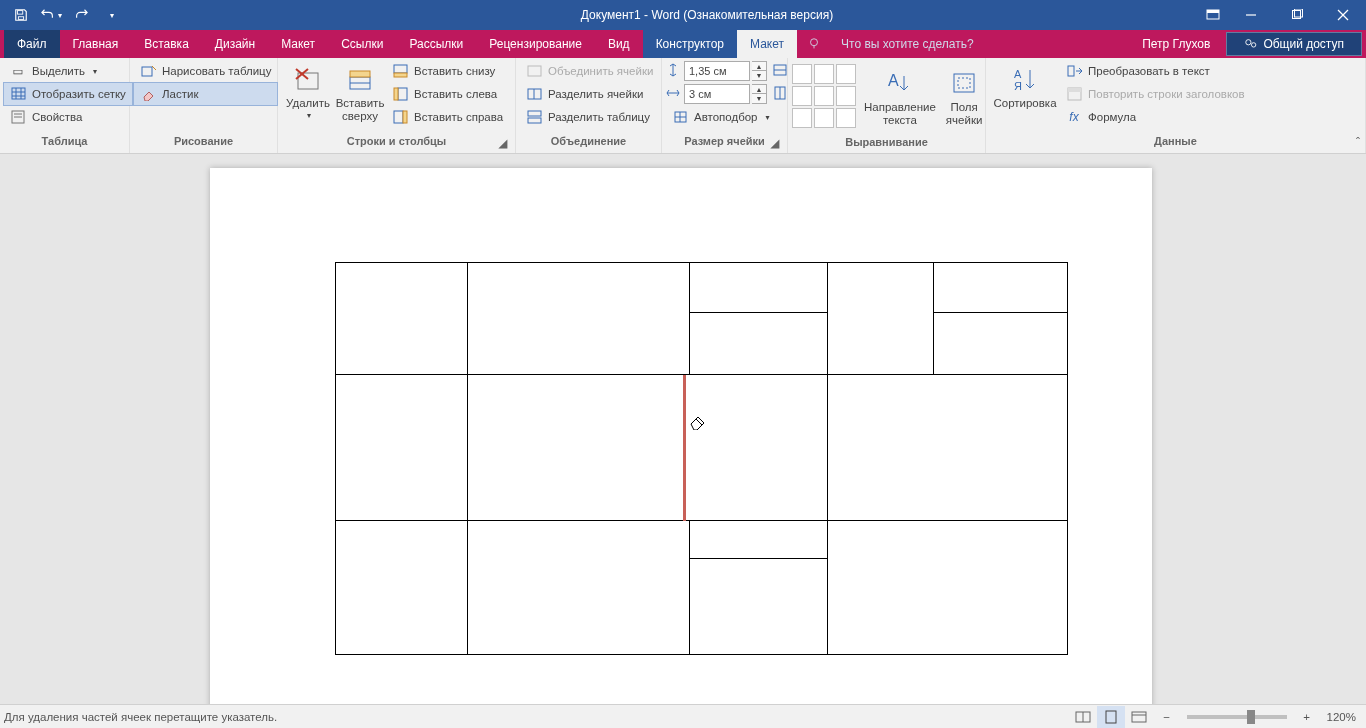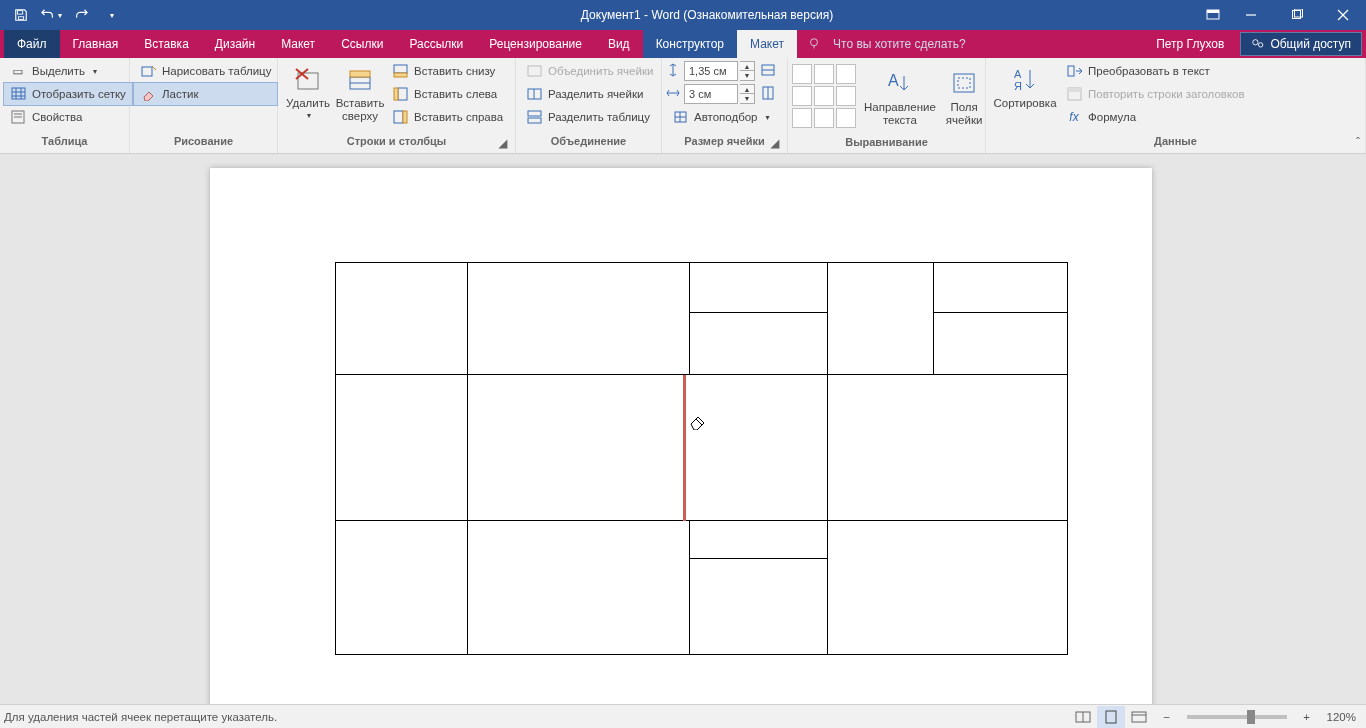--- a/index.html
+++ b/index.html
@@ -15,45 +15,45 @@
 .winbtns { position: absolute; right: 0; top: 0; display: flex; }
 .winbtn { width: 46px; height: 30px; display: flex; align-items: center; justify-content: center; cursor: pointer; }
 .ribbonopt { width: 30px; height: 30px; display: flex; align-items: center; justify-content: center; cursor: pointer; }
 
 
 .menutabs { height: 28px; background: #be185d; display: flex; align-items: stretch; padding-left: 4px; font-size: 12px; position: relative; }
 .mtab { padding: 0 13px; display: flex; align-items: center; color: #fff; cursor: pointer; }
 .mtab.file { background: #1e3e6e; }
 .mtab.active { background: #f1f1f1; color: #2b579a; }
 .mtab.contextual { background: #2b579a; }
-.tellme { display: flex; align-items: center; color: #cfd9ea; gap: 12px; padding: 0 10px; }
+.tellme { display: flex; align-items: center; color: #cfd9ea; gap: 20px; padding: 0 10px; }
 .tellme svg { fill: #cfd9ea; }
 .user-area { position: absolute; right: 0; top: 0; display: flex; align-items: stretch; height: 28px; }
 .username { color: #fff; padding: 0 12px; display: flex; align-items: center; }
-.sharebtn { background: #204278; color: #fff; padding: 0 10px; display: flex; align-items: center; gap: 5px; border: 1px solid rgba(255,255,255,0.3); margin: 2px 4px; font-size: 12px; cursor: pointer; }
+.sharebtn { background: #204278; color: #fff; padding: 0 17px; display: flex; align-items: center; gap: 5px; border: 1px solid rgba(255,255,255,0.3); margin: 2px 4px; font-size: 12px; cursor: pointer; }
 
 
 .ribbon { height: 96px; background: #f1f1f1; border-bottom: 1px solid #d0d0d0; display: flex; font-size: 11.5px; color: #444; }
 .rgroup { border-right: 1px solid #e0e0e0; display: flex; flex-direction: column; padding: 2px 4px 0 4px; position: relative; }
 .rgroup-body { flex: 1; display: flex; align-items: flex-start; }
 .rgroup-label { height: 18px; text-align: center; font-size: 11px; color: #666; position: relative; font-weight: bold; }
 .rgroup-label .launcher { position: absolute; right: 2px; top: 2px; width: 12px; height: 12px; cursor: pointer; }
 
 .vstack { display: flex; flex-direction: column; gap: 1px; }
 .rbtn { display: flex; align-items: center; gap: 6px; padding: 2px 6px; height: 22px; cursor: pointer; white-space: nowrap; }
 .rbtn.pressed { background: #cddbee; outline: 1px solid #98b3da; }
 .rbtn .ic { width: 16px; height: 16px; display: flex; align-items: center; justify-content: center; flex-shrink: 0; }
 .bigbtn { display: flex; flex-direction: column; align-items: center; justify-content: flex-start; width: 52px; padding: 3px 2px; cursor: pointer; text-align: center; gap: 2px; height: 72px; }
 .bigbtn.wide { width: 80px; }
 .bigbtn .ic { width: 32px; height: 32px; display: flex; align-items: center; justify-content: center; }
 .dd { font-size: 8px; margin-left: 2px; }
 
 .spinner-row { display: flex; align-items: center; height: 22px; gap: 2px; }
 .spinner-row .ic { width: 16px; height: 16px; }
-.spinbox { width: 54px; height: 20px; border: 1px solid #ababab; background: #fff; display: flex; align-items: center; padding: 0 4px; font-size: 11px; text-align: center; }
+.spinbox { width: 66px; height: 20px; border: 1px solid #ababab; background: #fff; display: flex; align-items: center; padding: 0 4px; font-size: 11px; text-align: center; }
 .spinbtns { display: flex; flex-direction: column; border: 1px solid #ababab; border-left: none; }
 .spinbtns span { width: 14px; height: 9px; display: flex; align-items: center; justify-content: center; font-size: 7px; background: #f7f7f7; cursor: pointer; }
 .spinbtns span:first-child { border-bottom: 1px solid #ababab; }
 
 .align-grid { display: grid; grid-template-columns: repeat(3, 20px); grid-template-rows: repeat(3, 20px); gap: 2px; }
 .align-cell { border: 1px solid #c0c0c0; background: #fff; cursor: pointer; display: flex; align-items: center; justify-content: center; }
 
 
 .docarea { position: absolute; top: 154px; left: 0; right: 0; bottom: 24px; background: #e6e6e6; overflow: hidden; }
 .page { position: absolute; left: 210px; top: 14px; width: 942px; height: 560px; background: #fff; box-shadow: 0 0 6px rgba(0,0,0,0.25); }

